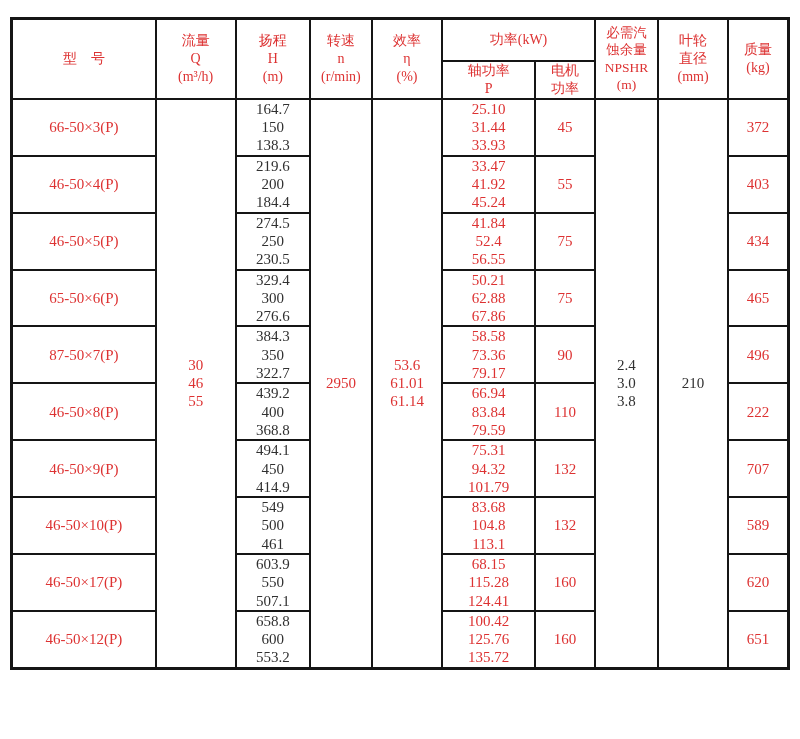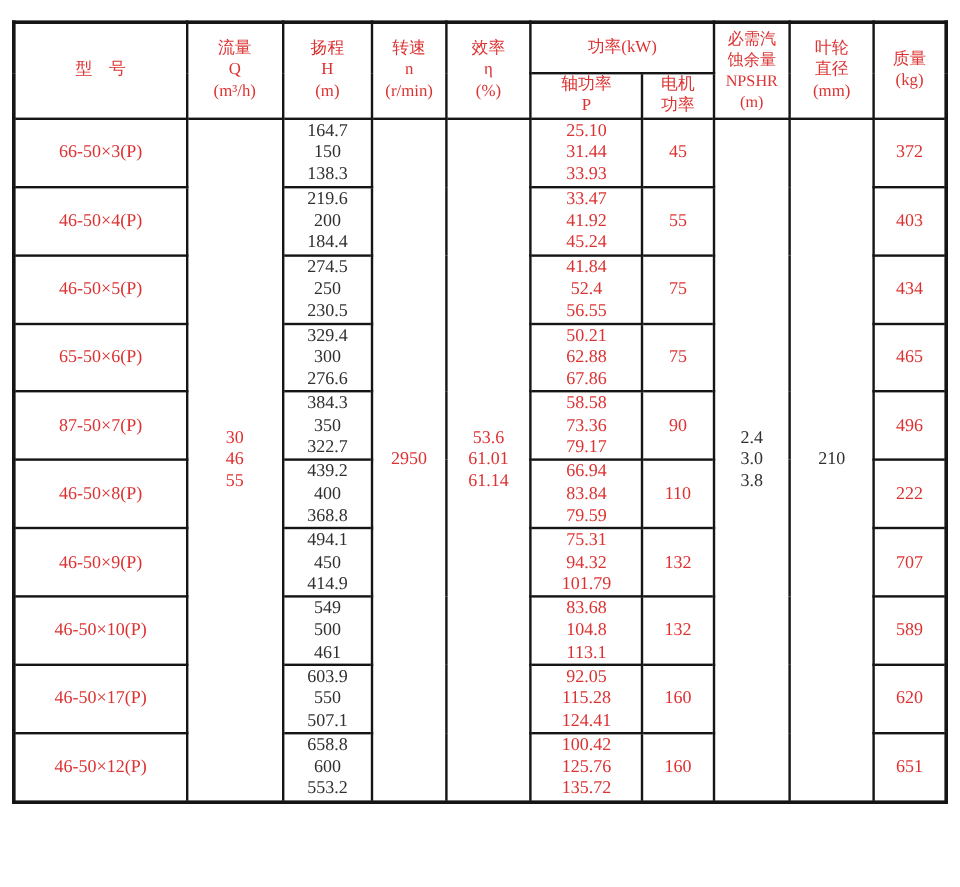--- a/index.html
+++ b/index.html
@@ -200,21 +200,21 @@
 104.8
 113.1</td>
         <td class="red">132</td>
         <td class="red">589</td>
       </tr>
       <tr>
         <td class="red">46-50×17(P)</td>
         <td class="dark">603.9
 550
 507.1</td>
-        <td class="red">92.05
+        <td class="red">68.15
 115.28
 124.41</td>
         <td class="red">160</td>
         <td class="red">620</td>
       </tr>
       <tr>
         <td class="red">46-50×12(P)</td>
         <td class="dark">658.8
 600
 553.2</td>

